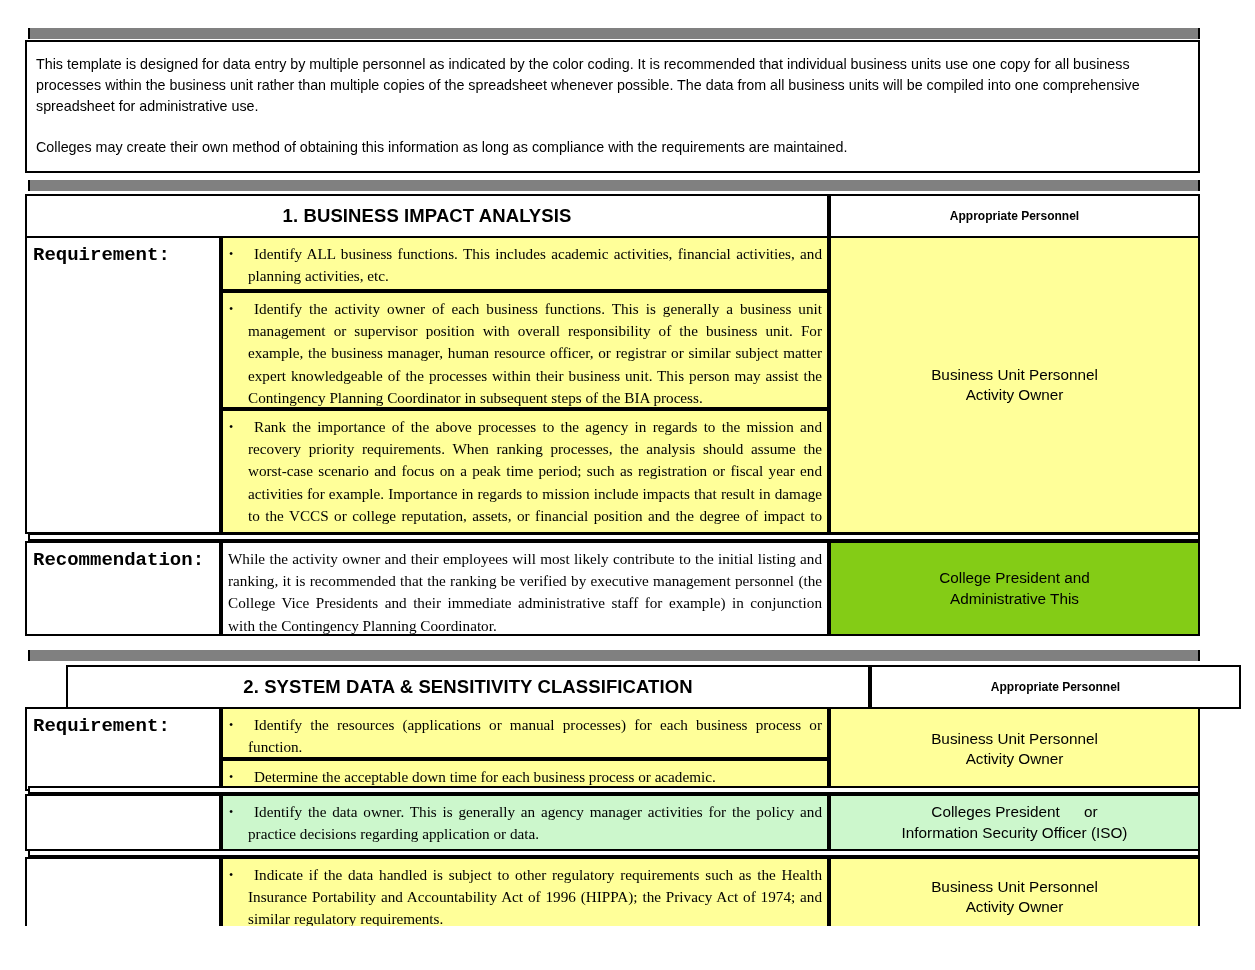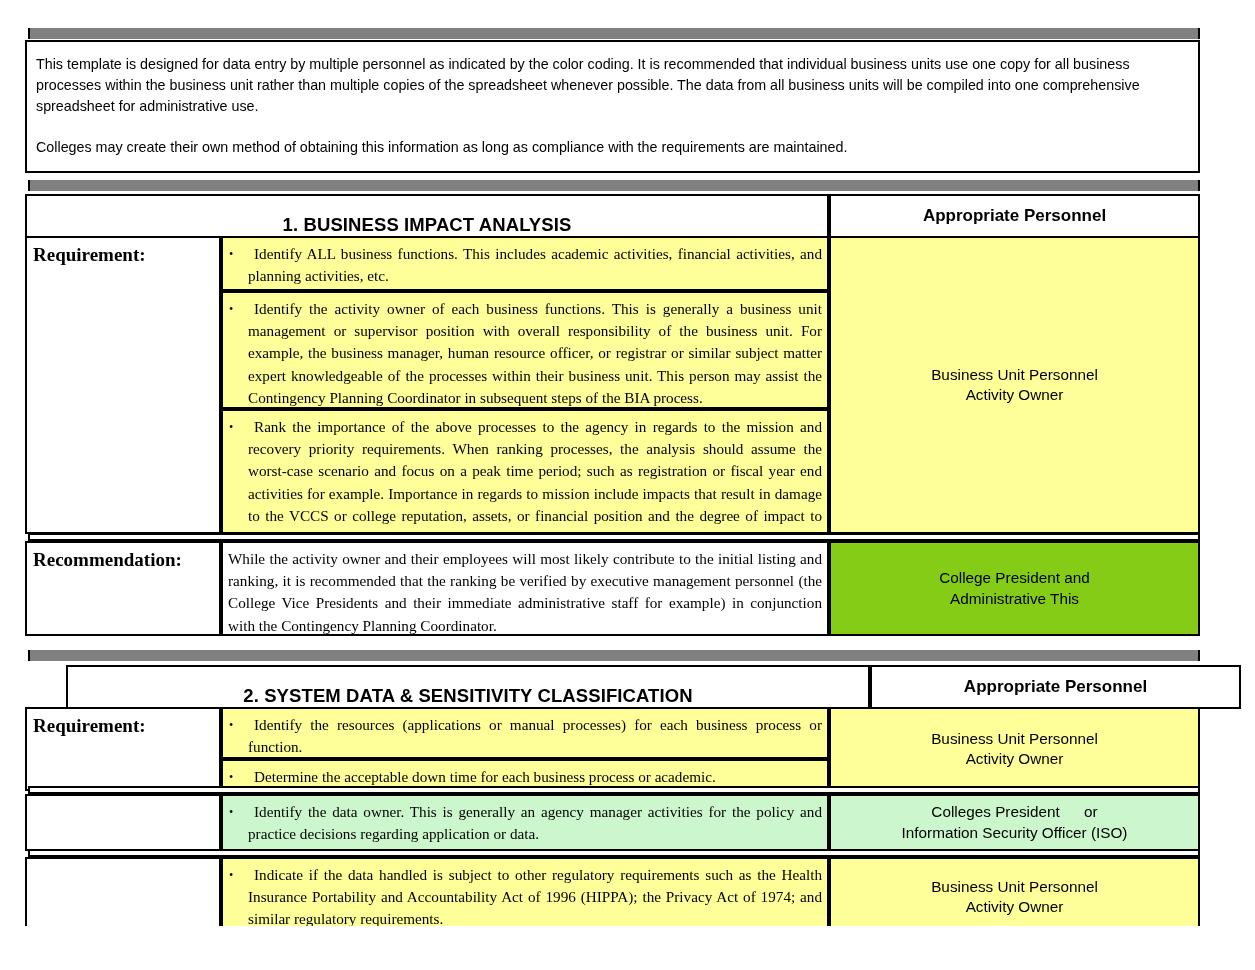--- a/index.html
+++ b/index.html
@@ -89,39 +89,39 @@
     font-family: "Liberation Sans", sans-serif;
     font-weight: bold;
     font-size: 18.5px;
     text-align: center;
     letter-spacing: 0.1px;
   }
   .sectitle-cell {
     border: 2px solid #000;
     height: 44px;
     display: flex;
-    align-items: flex-end;
+    align-items: center;
     justify-content: center;
     background: #fff;
   }
   .pers-head {
     border: 2px solid #000;
     border-left-width: 2px;
     height: 44px;
     display: flex;
     align-items: center;
     justify-content: center;
     background: #fff;
     font-weight: bold;
-    font-size: 17px;
+    font-size: 12px;
   }
 
   
   .rowlabel {
-    font-family: Liberation Serif, serif;
+    font-family: Liberation Mono, monospace;
     font-weight: bold;
     font-size: 19px;
     padding: 6px 20px 4px 6px;
     line-height: 22px;
   }
 
   
   .btext {
     font-family: "Liberation Serif", serif;
     font-size: 15.2px;

